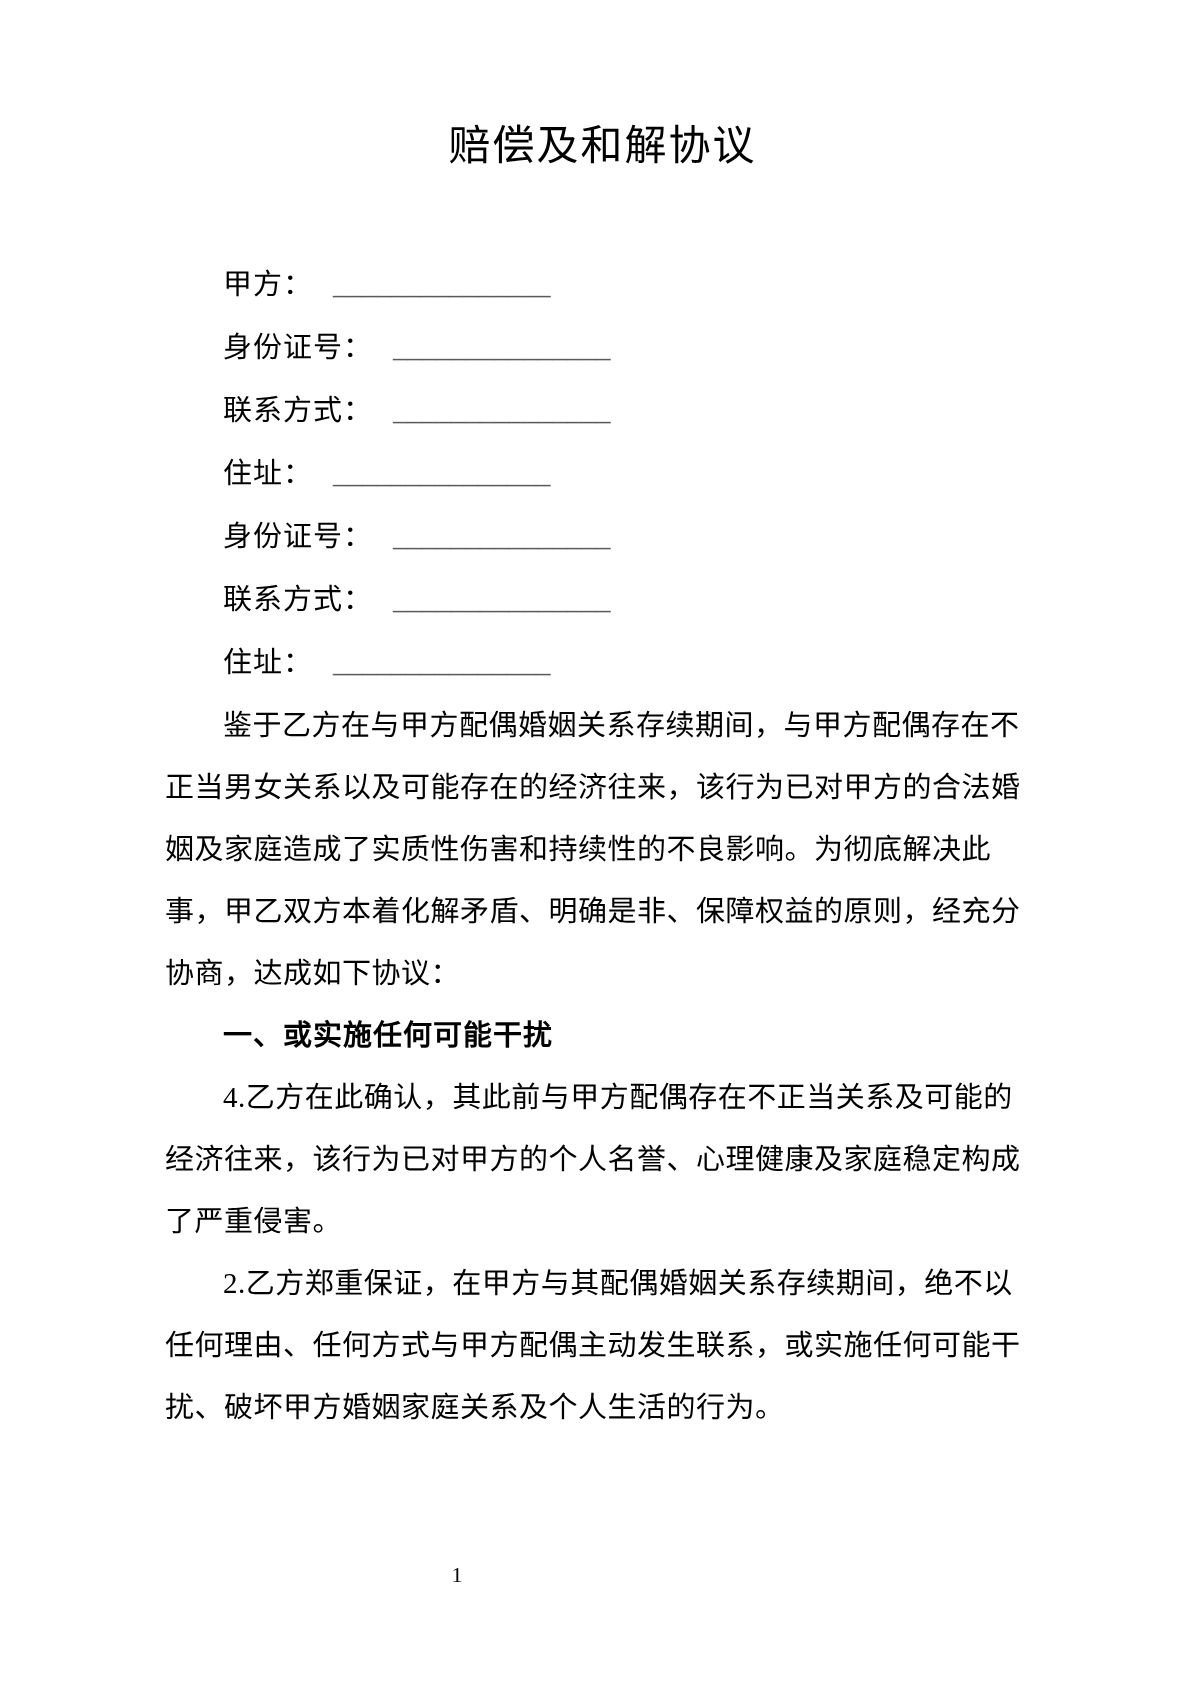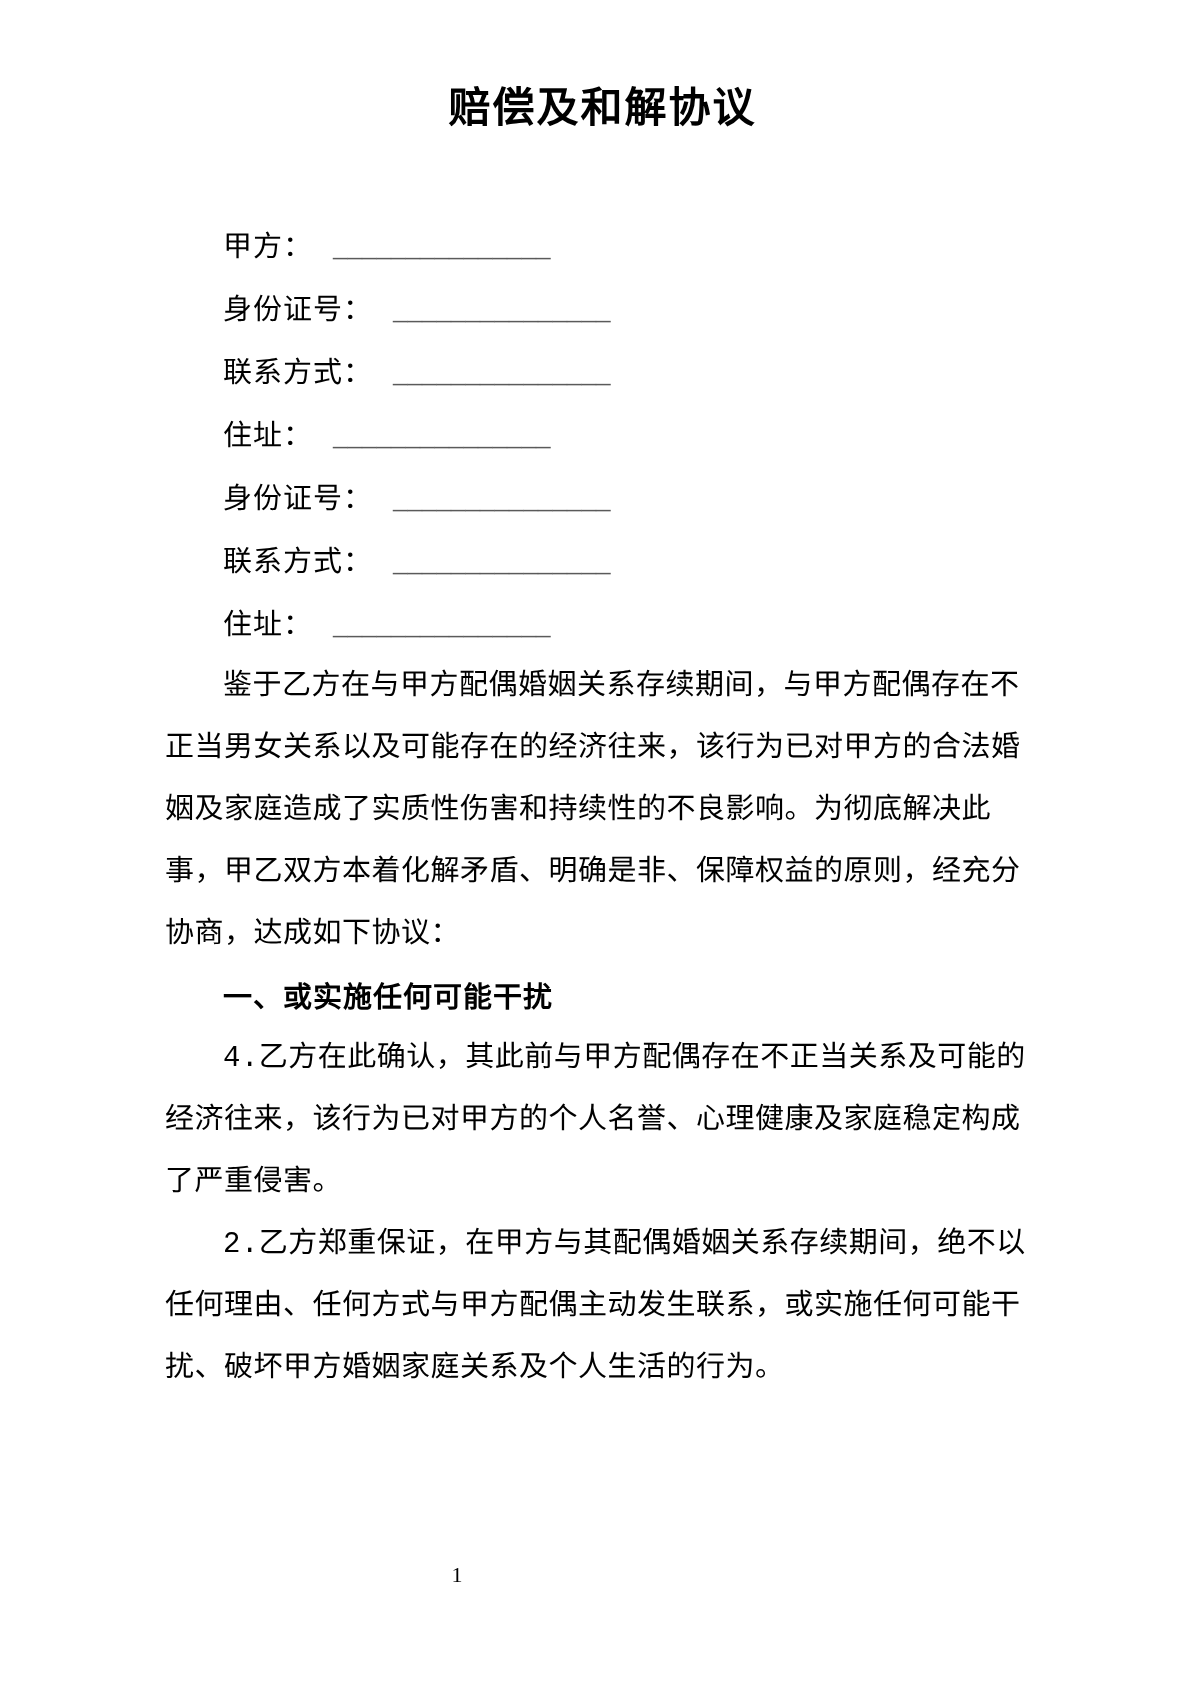--- a/index.html
+++ b/index.html
@@ -17,25 +17,25 @@
     font-family: "Liberation Serif", "DejaVu Serif", serif;
     overflow: hidden;
   }
   .content {
     position: absolute;
     top: 0; left: 0; right: 0; bottom: 0;
     padding: 0 150px 0 165px;
   }
   .doc-title {
     margin: 0;
-    padding-top: 80px;
+    padding-top: 118px;
     text-align: center;
     font-size: 42px;
     line-height: 56px;
-    font-weight: bold;
+    font-weight: normal;
     letter-spacing: 2px;
   }
   .party-form {
     margin-top: 79px;
     padding-left: 58px; 
   }
   .form-row {
     font-size: 29px;
     line-height: 63px;
     white-space: nowrap;
@@ -48,21 +48,20 @@
     margin-left: 20px;
     letter-spacing: 0;
   }
   .para {
     margin: 0;
     font-size: 29px;
     line-height: 62px;
     text-indent: 58px; 
     letter-spacing: 0.5px;
     text-align: left;
-    font-family: Liberation Mono, monospace;
   }
   .section-heading {
     font-family: "Liberation Sans", "DejaVu Sans", sans-serif;
     font-weight: bold;
     letter-spacing: 1px;
   }
   .page-number {
     position: absolute;
     left: 443px;
     top: 1560px;

